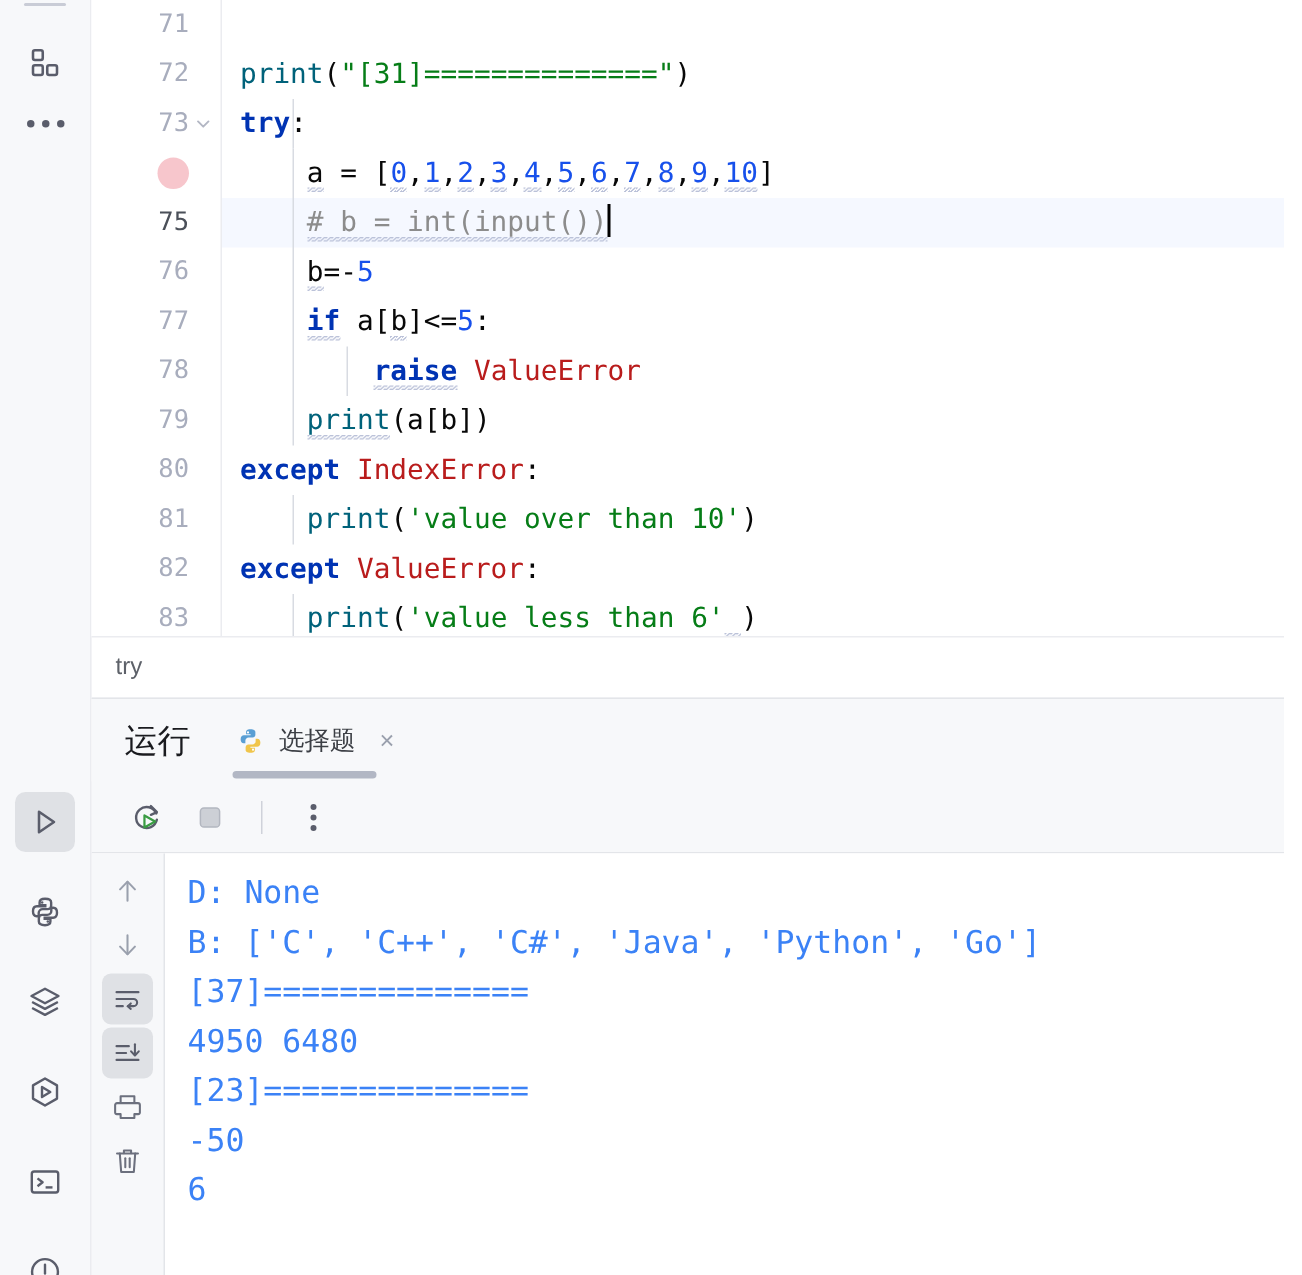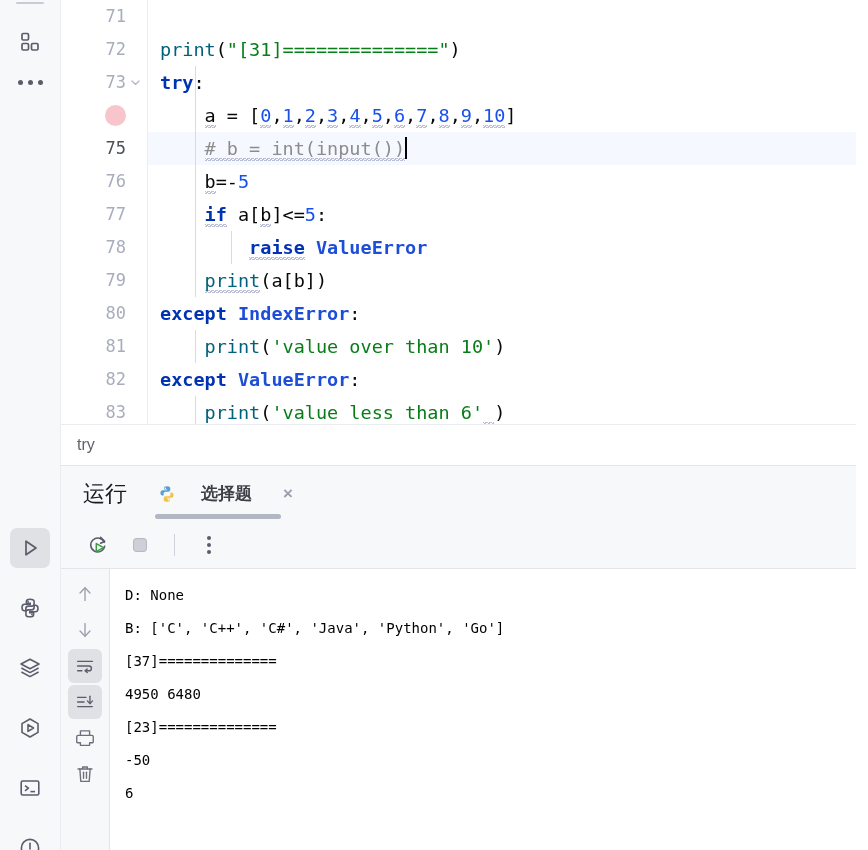--- a/index.html
+++ b/index.html
@@ -82,21 +82,21 @@
 
   .code-line {
     position: relative; height: 33px; line-height: 33px;
     font-family: "DejaVu Sans Mono", monospace; font-size: 18.5px;
     white-space: pre; padding-left: 12px; color: #080808;
   }
   .kw   { color: #0033b3; font-weight: 700; }
   .fn   { color: #00627a; }
   .num  { color: #1750eb; }
   .str  { color: #067d17; }
-  .cls  { color: #1d4ed8; font-weight: 700; }
+  .cls  { color: #b91c1c; font-weight: 400; }
   .plain{ color: #080808; }
   .cmt  { color: #8c8c8c; }
   .wave {
     background-image: repeating-linear-gradient(
       135deg, #b9c0d8 0 1px, transparent 1px 2px);
     background-repeat: repeat-x;
     background-size: 4px 3px;
     background-position: 0 bottom;
     padding-bottom: 2px;
   }
@@ -122,22 +122,22 @@
   
   .runwin { flex: 1 1 auto; display: flex; flex-direction: column; background: #f7f8fa; min-height: 0; }
   .runwin-header {
     height: 56px; flex: 0 0 56px; display: flex; align-items: center;
     padding-left: 22px; gap: 28px;
     border-top: 1px solid #e3e5e9;
     background: #f7f8fa; position: relative;
   }
   .rw-title { font-size: 22px; color: #1a1b1f; }
   .rw-tab {
-    display: flex; align-items: center; gap: 24px; height: 56px;
-    position: relative; padding: 0 2px; font-weight: bold;
+    display: flex; align-items: center; gap: 9px; height: 56px;
+    position: relative; padding: 0 2px;
   }
   .rw-tab-label { font-size: 17px; color: #3c3f45; }
   .rw-tab-close { font-size: 17px; color: #9aa0ad; margin-left: 7px; }
   .rw-tab-underline {
     position: absolute; left: 0; right: 14px; bottom: 3px; height: 5px;
     background: #b2b7c4; border-radius: 3px;
   }
 
   .runwin-toolbar {
     height: 48px; flex: 0 0 48px; display: flex; align-items: center;
@@ -165,22 +165,22 @@
     width: 34px; height: 34px; border-radius: 6px;
     display: flex; align-items: center; justify-content: center;
     color: #6c707e;
   }
   .cg-btn.active { background: #dfe1e5; }
   .console {
     flex: 1 1 auto; background: #ffffff; padding: 10px 0 0 15px;
     overflow: hidden; min-width: 0;
   }
   .console-line {
-    font-family: "DejaVu Sans Mono", monospace; font-size: 14px;
-    line-height: 33px; color: #000000; white-space: pre;
+    font-family: "DejaVu Sans Mono", monospace; font-size: 21px;
+    line-height: 33px; color: #3b82f6; white-space: pre;
   }
   svg { display: block; }
 </style>
 </head>
 <body>
 
 <div class="app">
 
   <div class="activity-bar">
     <div class="ab-top-rule"></div>

